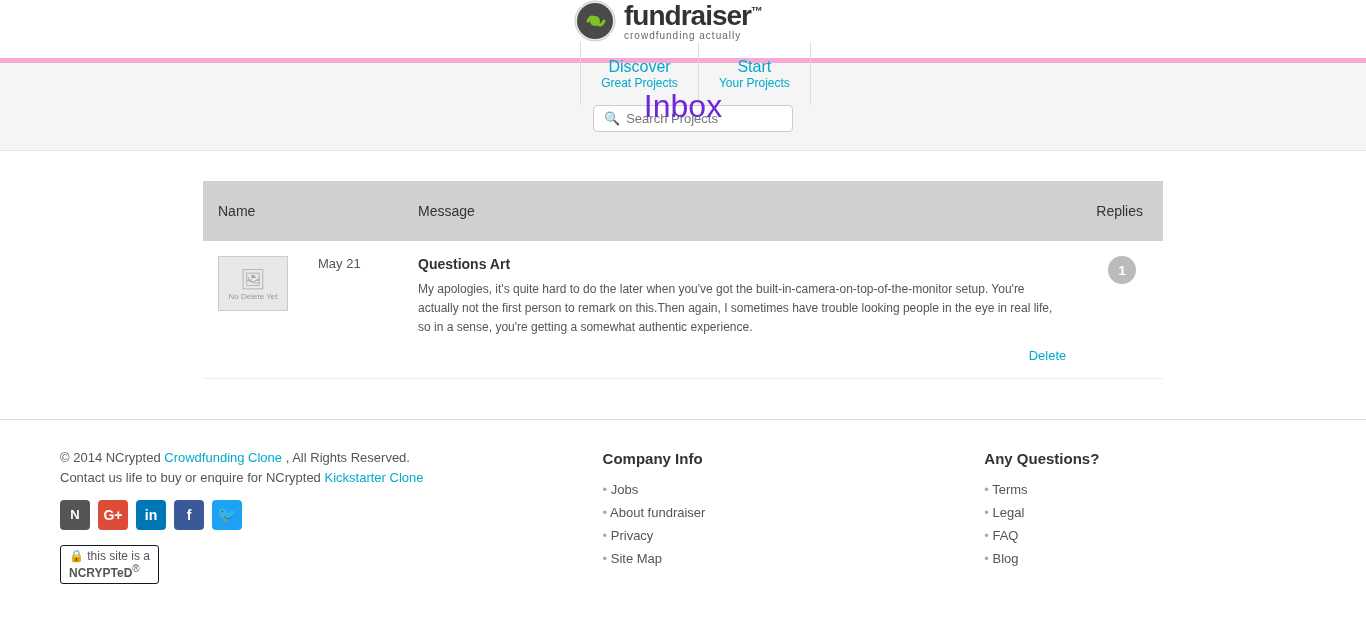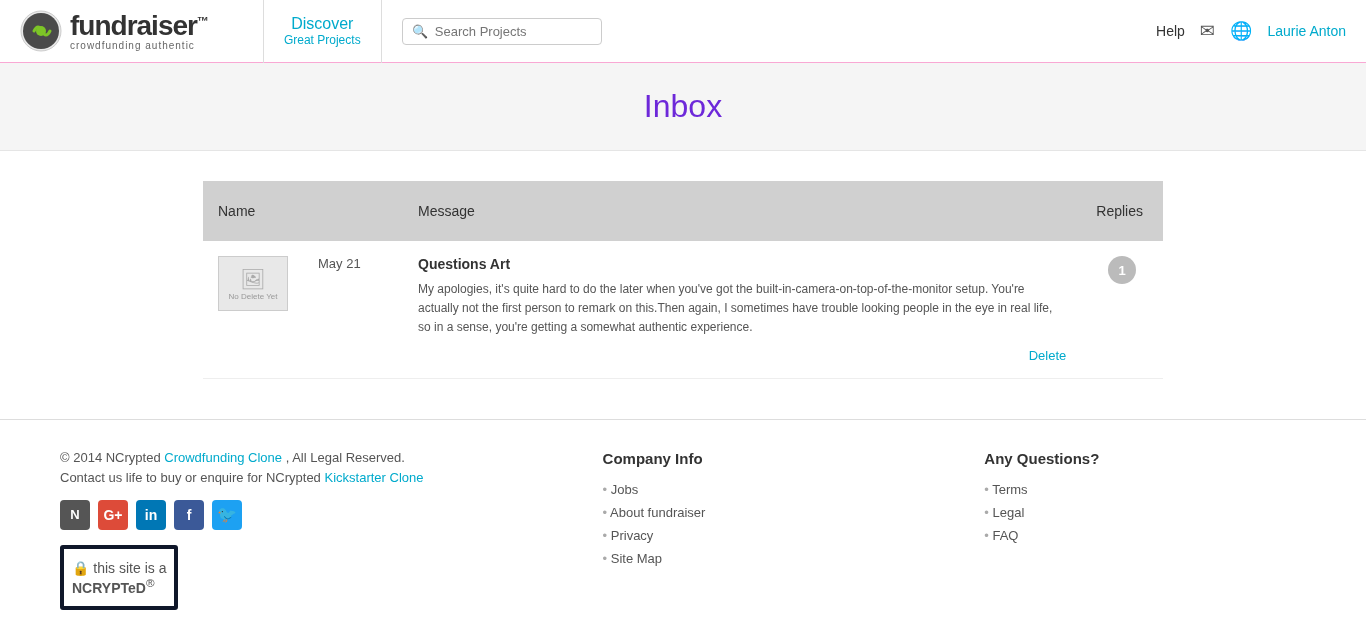--- a/index.html
+++ b/index.html
@@ -4,22 +4,23 @@
   <style>
     * { margin: 0; padding: 0; box-sizing: border-box; }
     body { font-family: Arial, sans-serif; font-size: 14px; color: #333; background: #fff; }
 
     
     .header {
       display: flex;
       align-items: center;
       height: 63px;
       background: #fff;
-      border-bottom: 1px solid #f9a8d4;
+      border-bottom: 5px solid #f9a8d4;
       padding: 0 20px;
+      flex-direction: column;
     }
     .logo-area {
       display: flex;
       align-items: center;
       margin-right: 30px;
       min-width: 180px;
     }
     .logo-icon {
       width: 42px;
       height: 42px;
@@ -290,24 +291,24 @@
     .social-li { background: #0077b5; }
     .social-fb { background: #3b5998; }
     .social-tw { background: #1da1f2; }
     .ncrypted-badge {
       display: flex;
       align-items: center;
       gap: 5px;
       margin-top: 5px;
     }
     .ncrypted-badge-img {
-      font-size: 14px;
-      color: #555;
-      border: 4px solid #0f172a;
-      padding: 11px 8px;
+      font-size: 12px;
+      color: #555;
+      border: 1px solid #0f172a;
+      padding: 3px 8px;
       border-radius: 3px;
     }
     .footer-col {
       flex: 1;
     }
     .footer-col h4 {
       font-size: 15px;
       font-weight: bold;
       color: #333;
       margin-bottom: 15px;
@@ -339,44 +340,42 @@
     <svg class="logo-icon" viewBox="0 0 42 42">
       <circle cx="21" cy="21" r="20" fill="#e8e8e8" stroke="#ccc" stroke-width="1"></circle>
       <circle cx="21" cy="21" r="18" fill="#4a4a4a"></circle>
       <path d="M14 21 Q18 13 22 21 Q26 29 30 21" stroke="#7dc527" stroke-width="3" fill="none" stroke-linecap="round"></path>
       <circle cx="21" cy="21" r="5" fill="#7dc527"></circle>
     </svg>
     <div class="logo-text-area">
       <div class="logo-text">
         <span>fundraiser</span><sup style="font-size:12px">™</sup>
       </div>
-      <div class="logo-subtitle">crowdfunding authentic</div>
+      <div class="logo-subtitle">crowdfunding actually</div>
     </div>
   </div>
 
   <nav class="nav-links">
     <div class="nav-item">
       <span class="nav-main">Discover</span>
       <span class="nav-sub">Great Projects</span>
     </div>
+    <div class="nav-item">
+      <span class="nav-main">Start</span>
+      <span class="nav-sub">Your Projects</span>
+    </div>
   </nav>
 
   <div class="search-area">
     <div class="search-input-wrap">
       <span class="search-icon-char">🔍</span>
       <input type="text" class="search-input" placeholder="Search Projects" style="">
     </div>
   </div>
 
-  <div class="header-right">
-    <span class="help-link">Help</span>
-    <span class="mail-icon">✉</span>
-    <span class="globe-icon">🌐</span>
-    <span class="user-name">Laurie Anton</span>
-  </div>
 </header>
 
 <div class="page-title-section">
   <h1 class="page-title">Inbox</h1>
 </div>
 
 <div class="main-content">
   <table class="inbox-table">
     <thead>
       <tr>
@@ -408,21 +407,21 @@
     </tbody>
   </table>
 </div>
 
 <footer>
   <div class="footer-inner">
     <div class="footer-left">
       <div class="footer-copyright">
         <span>© 2014 NCrypted</span>
         <a class="footer-link">Crowdfunding Clone</a>
-        <span>, All Legal Reserved.</span>
+        <span>, All Rights Reserved.</span>
       </div>
       <div class="footer-contact">
         <span>Contact us life to buy or enquire for NCrypted</span>
         <a class="footer-link">Kickstarter Clone</a>
       </div>
       <div class="social-icons">
         <div class="social-icon social-n">N</div>
         <div class="social-icon social-g">G+</div>
         <div class="social-icon social-li">in</div>
         <div class="social-icon social-fb">f</div>
@@ -442,16 +441,17 @@
         <li><a>Site Map</a></li>
       </ul>
     </div>
 
     <div class="footer-col">
       <h4>Any Questions?</h4>
       <ul>
         <li><a>Terms</a></li>
         <li><a>Legal</a></li>
         <li><a>FAQ</a></li>
+        <li><a>Blog</a></li>
       </ul>
     </div>
   </div>
 </footer>
 
 </body></html>

